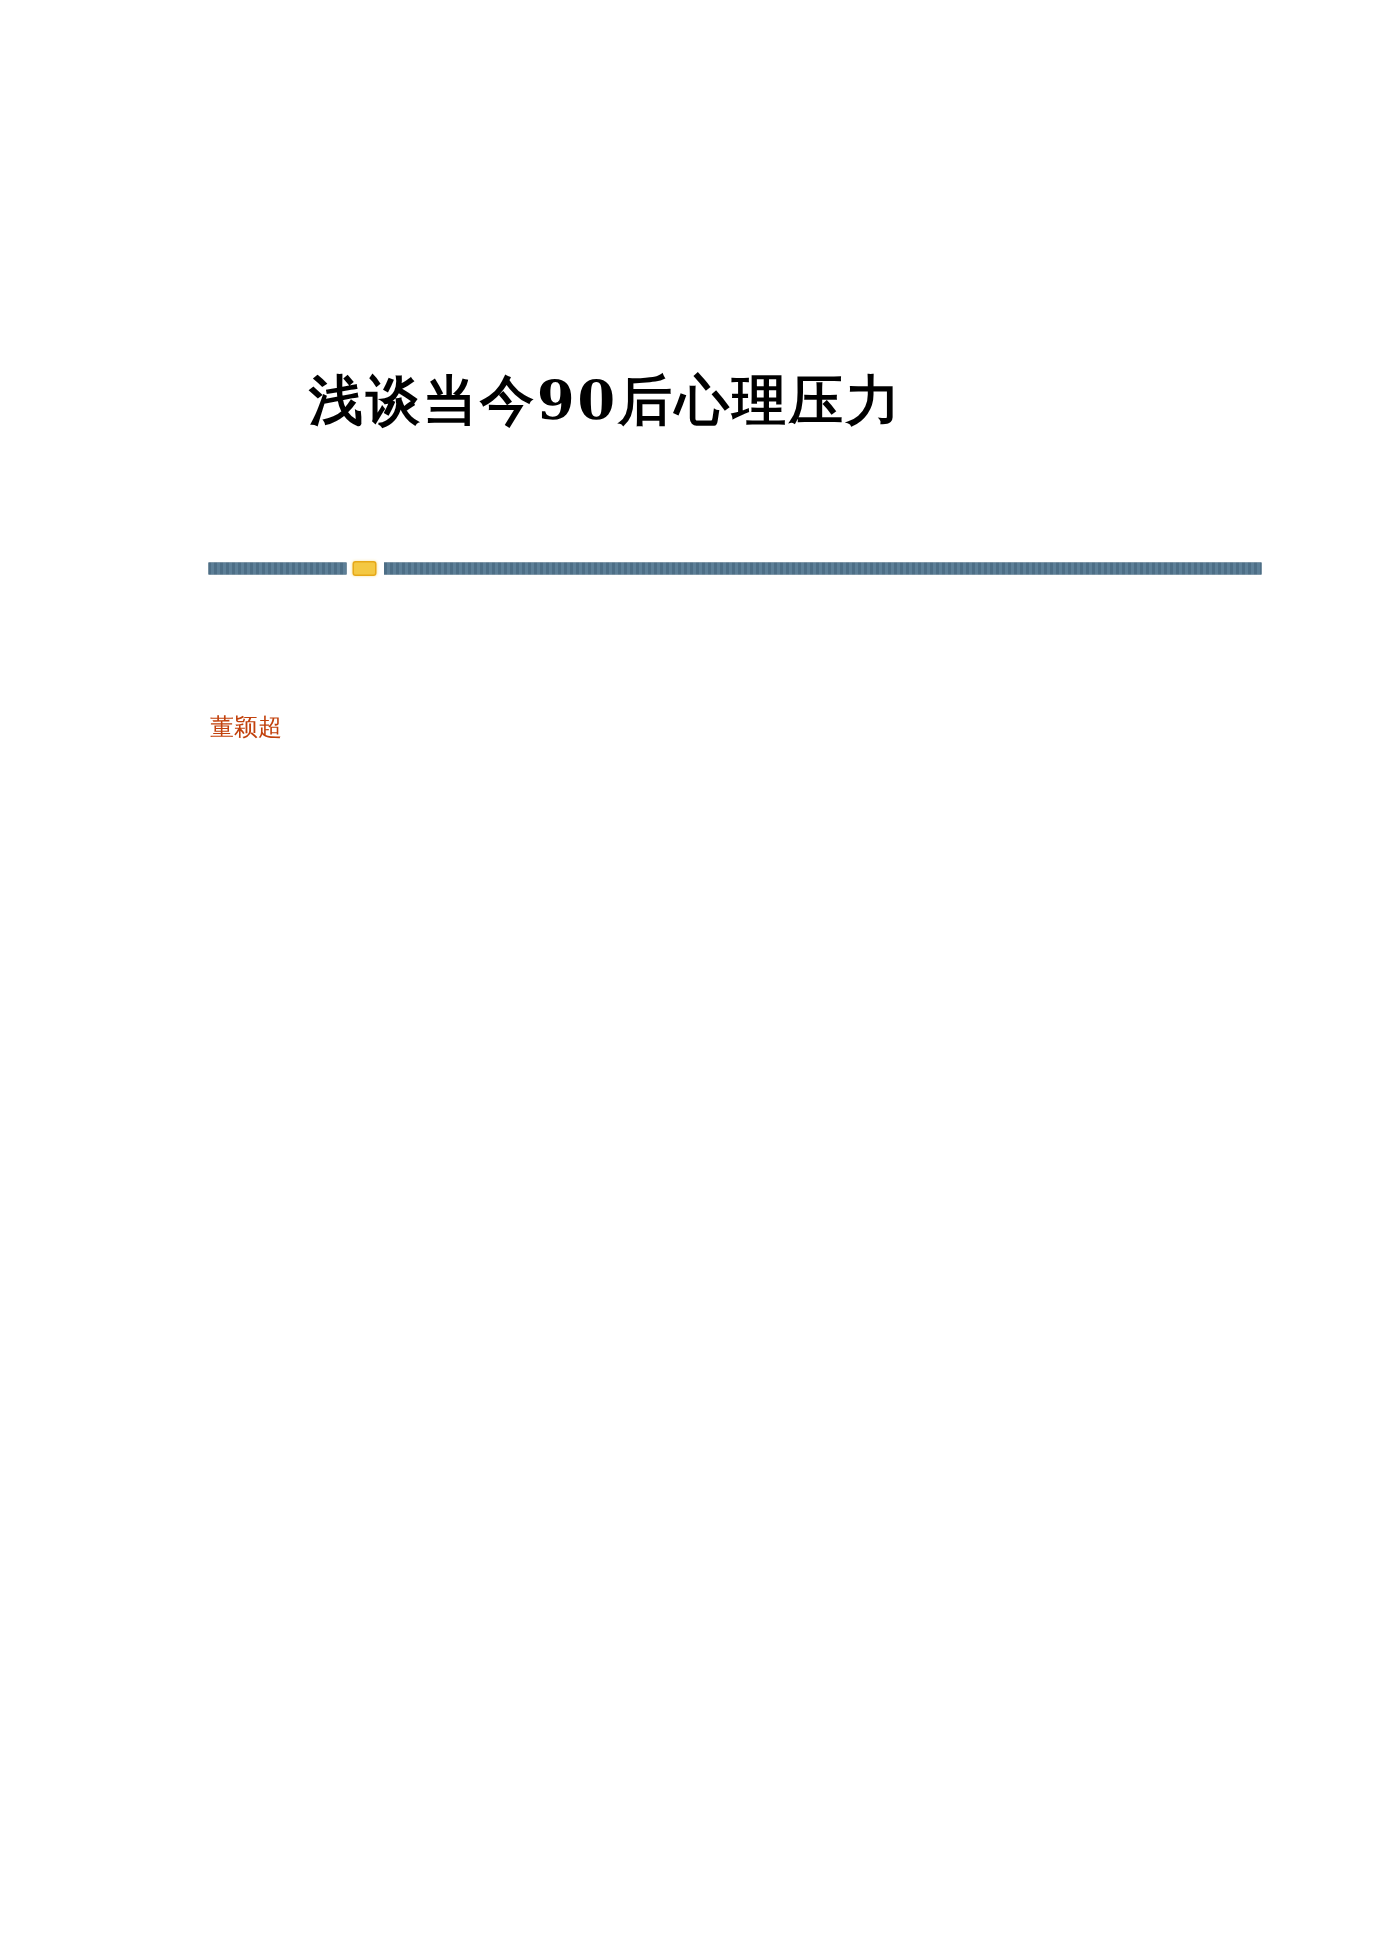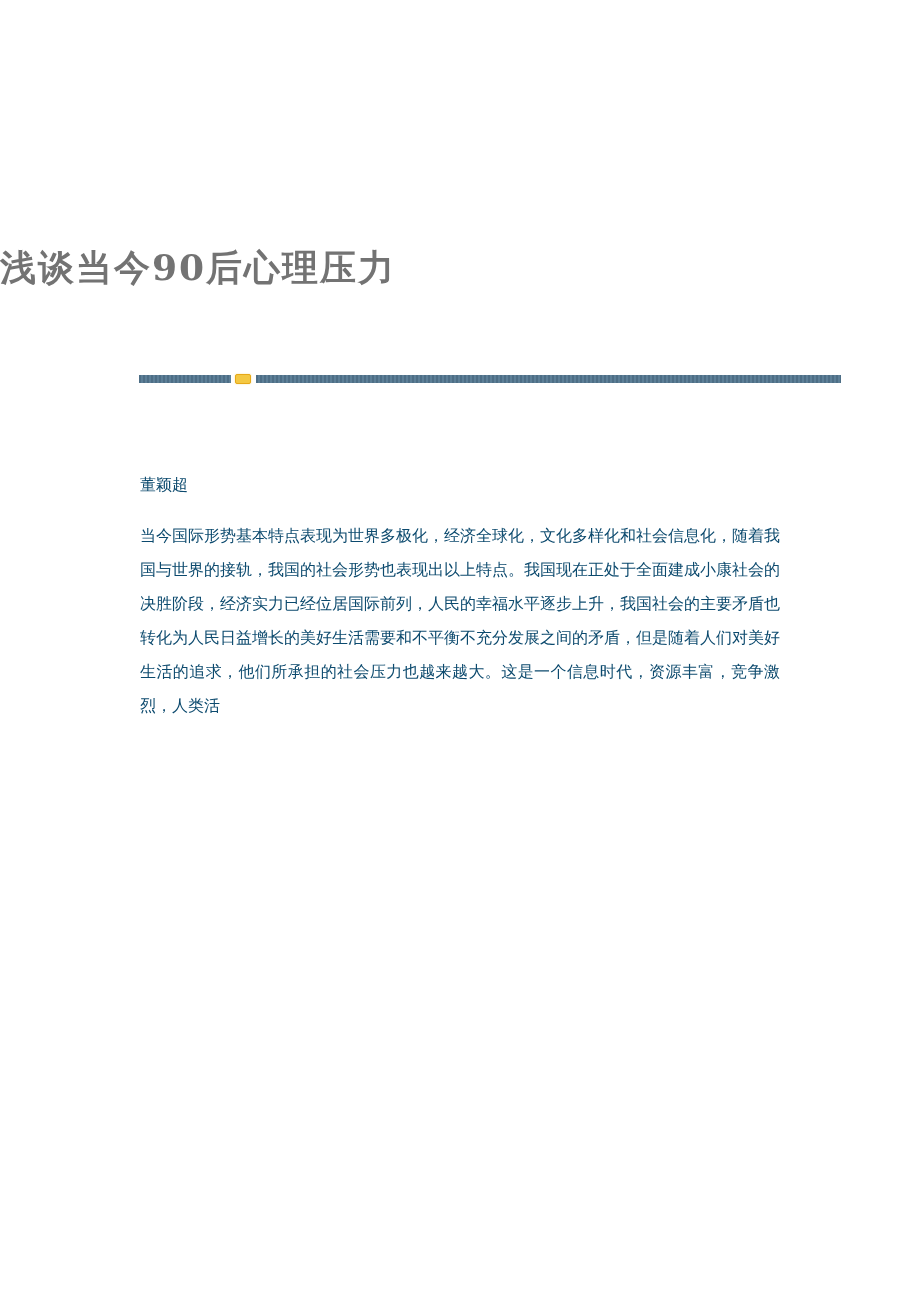--- a/index.html
+++ b/index.html
@@ -13,25 +13,25 @@
     position: relative;
     overflow: hidden;
     font-family: "DejaVu Serif", "Liberation Serif", serif;
     color: #111111;
   }
   .page-title {
     position: absolute;
     top: 218px;
     left: 0;
     width: 808px;
-    text-align: left;
+    text-align: center;
     font-size: 36px;
     line-height: 50px;
     letter-spacing: 2px;
-    color: #737373;
+    color: #000000;
     font-family: "DejaVu Serif", "Liberation Serif", serif;
   }
   .divider {
     position: absolute;
     top: 374px;
     left: 139px;
     width: 702px;
     height: 10px;
   }
   .divider .bar-left {
@@ -64,21 +64,21 @@
     background: #4a6a80;
     background-image: repeating-linear-gradient(90deg, #4d6e86 0px, #4d6e86 2px, #5d7f97 2px, #5d7f97 4px);
   }
   .content {
     position: absolute;
     left: 140px;
     top: 468px;
     width: 640px;
     font-size: 16px;
     line-height: 34px;
-    color: #0c4a6e;
+    color: #c2410c;
     font-family: "DejaVu Sans Mono", "Liberation Mono", monospace;
   }
   .content p {
     margin: 0;
     text-align: justify;
     word-break: break-all;
   }
   .author {
     margin-bottom: 17px !important;
   }
@@ -101,14 +101,13 @@
   <div class="bar-left"></div>
   <div class="ornament"></div>
   <div class="bar-right"></div>
 </div>
 
 <div class="content">
   <p class="author">董颖超</p>
 
 
 
-  <p class="body-paragraph">当今国际形势基本特点表现为世界多极化，经济全球化，文化多样化和社会信息化，随着我国与世界的接轨，我国的社会形势也表现出以上特点。我国现在正处于全面建成小康社会的决胜阶段，经济实力已经位居国际前列，人民的幸福水平逐步上升，我国社会的主要矛盾也转化为人民日益增长的美好生活需要和不平衡不充分发展之间的矛盾，但是随着人们对美好生活的追求，他们所承担的社会压力也越来越大。这是一个信息时代，资源丰富，竞争激烈，人类活</p>
 </div>
 
 </body></html>

